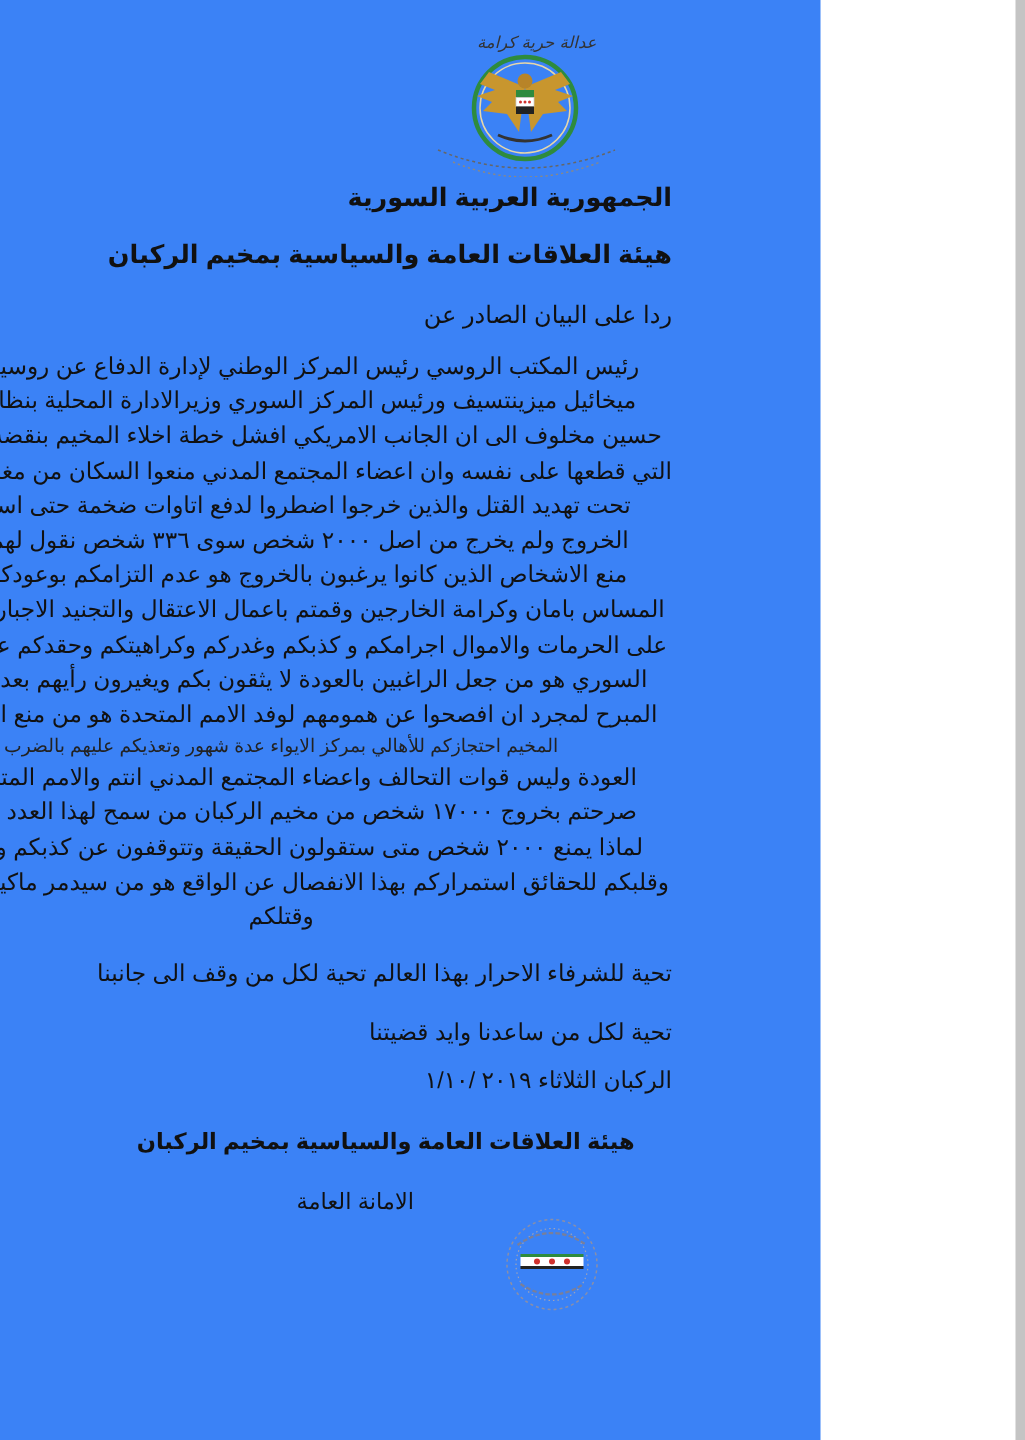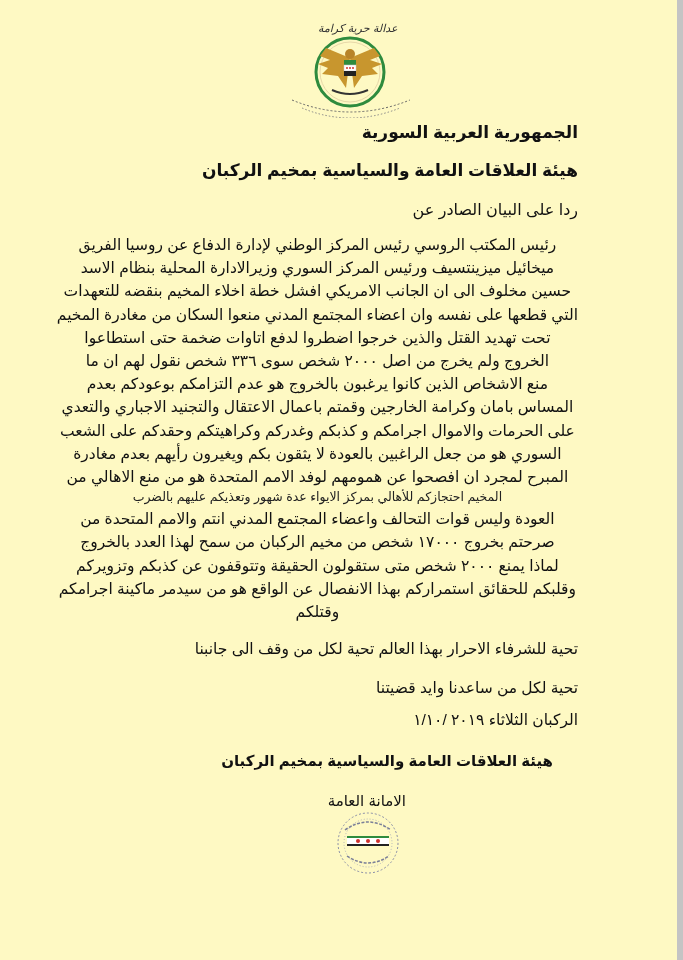--- a/index.html
+++ b/index.html
@@ -1,20 +1,20 @@
 <!DOCTYPE html>
 <html><head>
   <meta charset="utf-8">
   <style>
     html, body { margin: 0; padding: 0; }
     body {
       width: 683px; height: 960px; background: #ffffff; position: relative; overflow: hidden;
       font-family: "Liberation Sans", "DejaVu Sans", sans-serif; color: #111;
     }
-    .page { position: absolute; left: 0; top: 0; width: 677px; height: 960px; background: #fef9c3; }
+    .page { position: absolute; left: 0; top: 0; width: 547px; height: 960px; background: #3b82f6; }
     .edge { position: absolute; right: 0; top: 0; width: 6px; height: 960px; background: #c4c4c4; }
     .logo { position: absolute; left: 286px; top: 18px; width: 130px; height: 100px; }
     .logo-motto { position: absolute; left: 32px; top: 4px; font-size: 11px; font-style: italic; color: #333; direction: rtl; font-family: "DejaVu Serif", serif; }
     .logo svg { position: absolute; left: 0; top: 16px; }
     .rtl { direction: rtl; unicode-bidi: embed; position: absolute; white-space: nowrap; }
     .h1 { right: 99px; top: 122px; font-size: 17px; font-weight: bold; }
     .h2 { right: 99px; top: 160px; font-size: 17px; font-weight: bold; }
     .sub { right: 99px; top: 200px; font-size: 16px; }
     .body-lines { position: absolute; right: 99px; top: 233px; direction: rtl; text-align: center; }
     .body-lines .ln { display: block; font-size: 15.5px; line-height: 23.2px; white-space: nowrap; }

